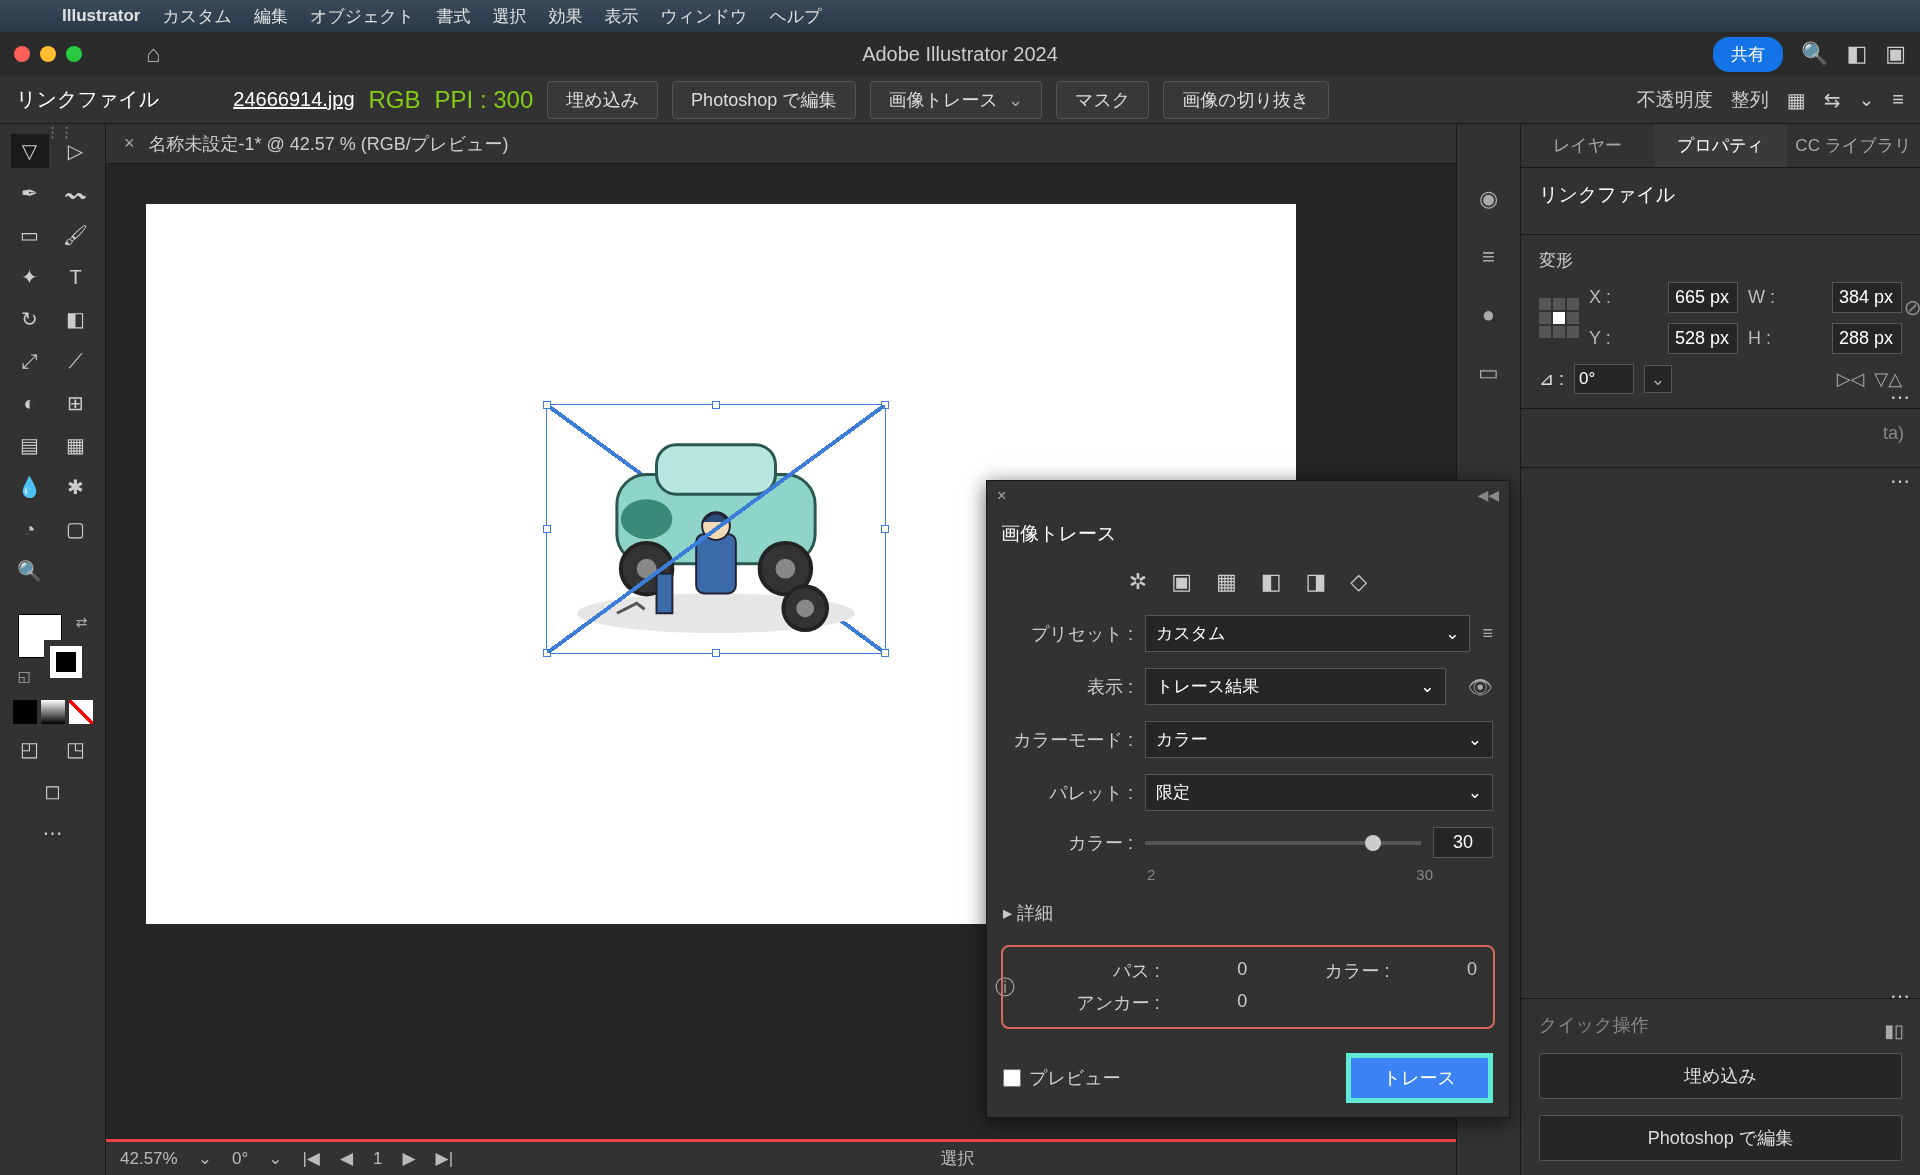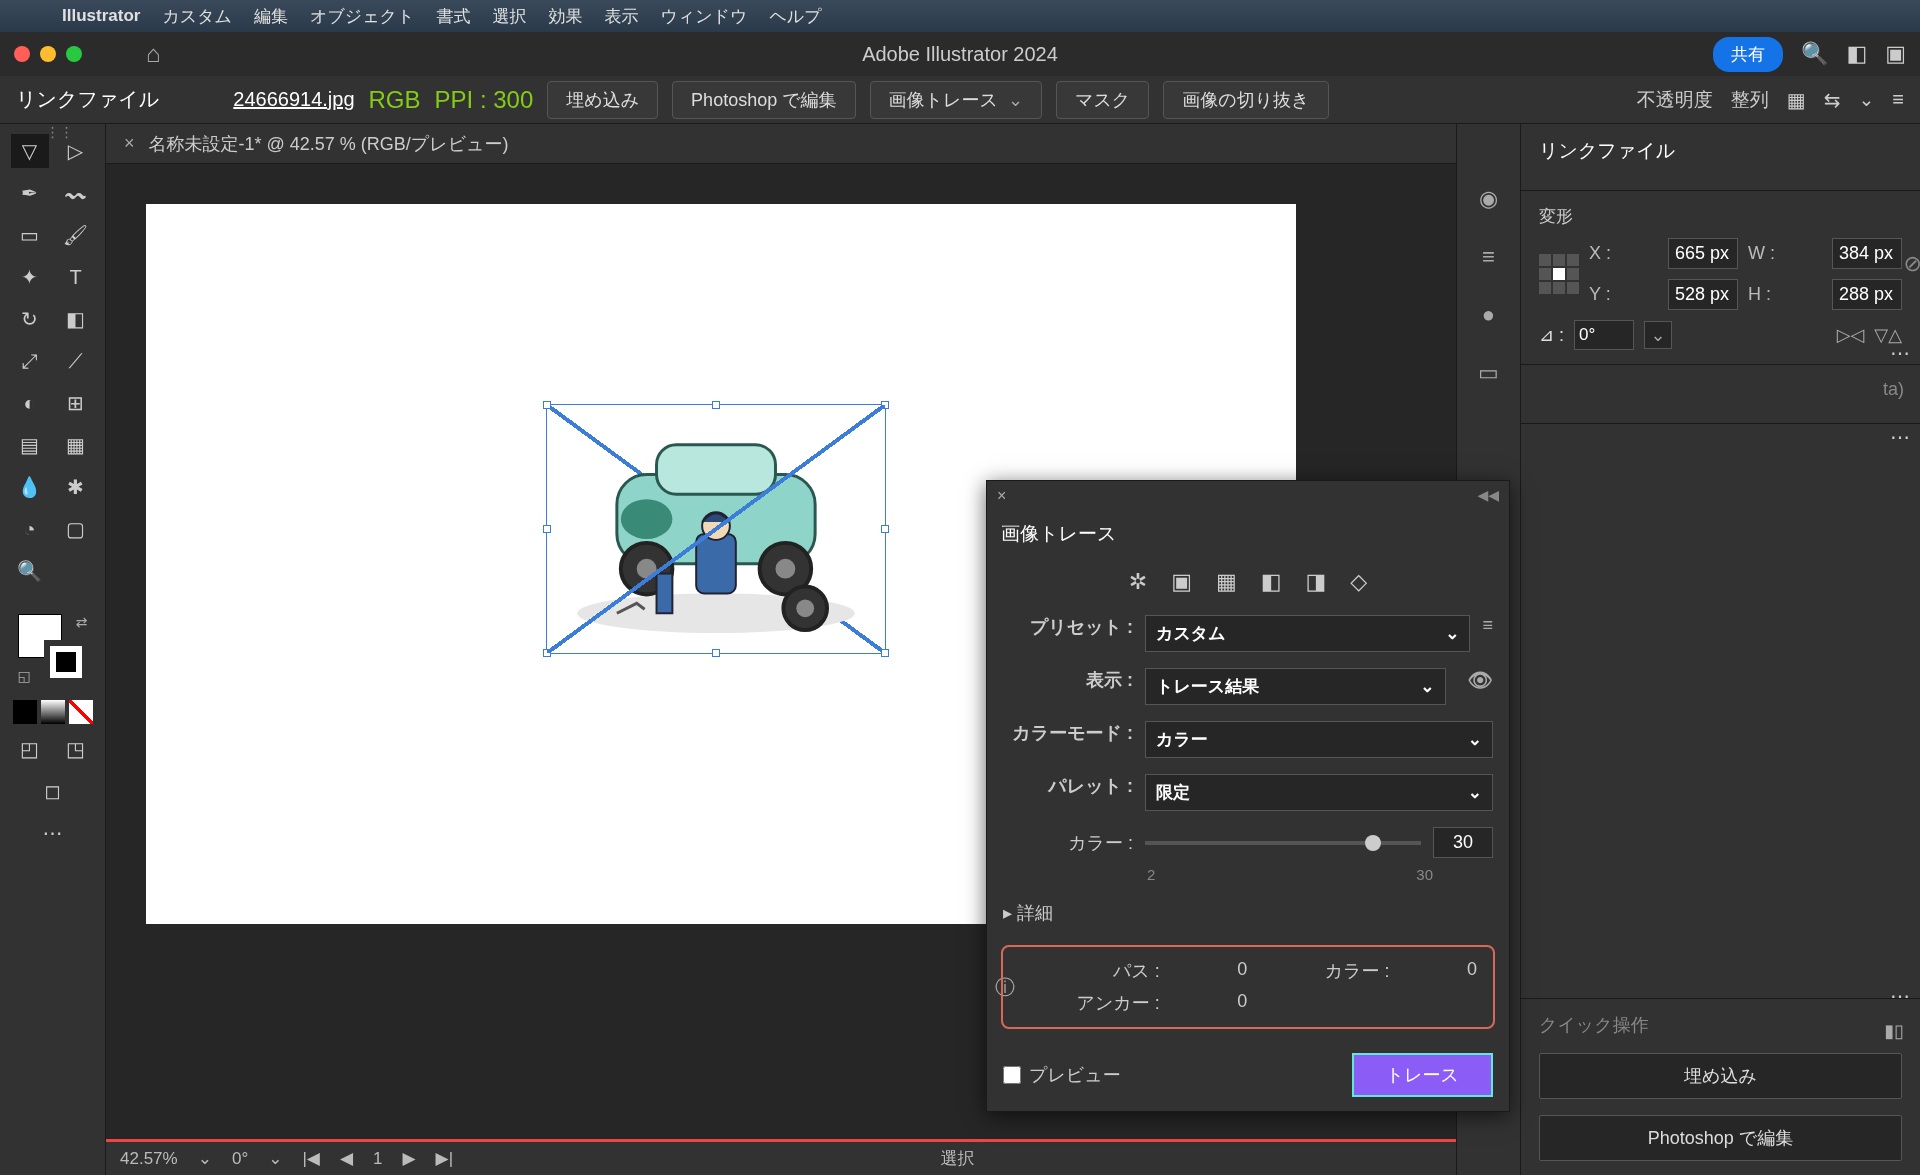--- a/index.html
+++ b/index.html
@@ -99,38 +99,38 @@
 .flip-icons { margin-left: auto; display: flex; gap: 10px; color: #aaa; }
 .more-dots { position: absolute; right: 10px; font-size: 20px; color: #ccc; }
 .quick-section { padding: 14px 18px; display: flex; flex-direction: column; gap: 16px; }
 .quick-btn { background: #262626; border: 1px solid #555; color: #ddd; padding: 10px; font-size: 18px; border-radius: 2px; }
 
 
 .trace-panel { position: absolute; right: 410px; top: 480px; width: 524px; background: #323232; border: 1px solid #1a1a1a; box-shadow: 0 4px 20px rgba(0,0,0,.6); font-size: 18px; z-index: 50; }
 .trace-panel .tp-head { height: 30px; display: flex; align-items: center; padding: 0 10px; color: #aaa; font-size: 16px; }
 .trace-panel .tp-tab { padding: 10px 14px; color: #fff; font-size: 19px; }
 .trace-panel .tp-icons { display: flex; justify-content: center; gap: 24px; padding: 12px; color: #ccc; font-size: 22px; }
-.trace-panel .tp-row { display: flex; align-items: flex-start; padding: 8px 16px; gap: 12px; font-weight: bold; }
+.trace-panel .tp-row { display: flex; align-items: center; padding: 8px 16px; gap: 12px; }
 .trace-panel .tp-row .lbl { width: 130px; text-align: right; color: #ccc; }
 .trace-panel .tp-row select, .trace-panel .tp-row .dd { flex: 1; background: #262626; border: 1px solid #555; color: #fff; padding: 6px 10px; font-size: 17px; display: flex; justify-content: space-between; align-items: center; }
 .trace-panel .eye { margin-left: 10px; color: #aaa; font-size: 20px; }
 .trace-panel .slider-row { display: flex; align-items: center; padding: 8px 16px; gap: 12px; }
 .trace-panel .slider-row .lbl { width: 130px; text-align: right; color: #ccc; }
 .trace-panel .slider { flex: 1; height: 4px; background: #555; position: relative; }
 .trace-panel .slider .thumb { position: absolute; right: 40px; top: -6px; width: 16px; height: 16px; border-radius: 50%; background: #ccc; }
 .trace-panel .slider-val { width: 60px; background: #262626; border: 1px solid #555; color: #fff; padding: 4px; text-align: center; }
 .trace-panel .slider-labels { display: flex; justify-content: space-between; padding: 0 76px 8px 160px; color: #888; font-size: 15px; }
 .trace-panel .detail-row { padding: 10px 16px; color: #ccc; }
 .trace-panel .detail-row::before { content: "▸ "; }
 .trace-panel .info-box { margin: 10px 14px; border: 2px solid #d9685a; border-radius: 8px; padding: 12px 16px; display: grid; grid-template-columns: auto auto auto auto; gap: 8px 20px; color: #ccc; position: relative; text-align: right; }
 .trace-panel .info-ico { position: absolute; left: -24px; top: 50%; transform: translateY(-50%); color: #aaa; font-size: 20px; }
 .trace-panel .footer { display: flex; align-items: center; justify-content: space-between; padding: 14px 16px; }
 .trace-panel .footer .chk { display: flex; align-items: center; gap: 8px; color: #ccc; }
 .trace-panel .footer .chk input { width: 18px; height: 18px; }
-.trace-panel .footer .tbtn { background: #8b5cf6; border: 2px solid #5eead4; color: #fff; padding: 8px 32px; font-size: 18px; }
+.trace-panel .footer .tbtn { background: #3b82f6; border: 5px solid #5eead4; color: #fff; padding: 8px 32px; font-size: 18px; }
 .tp-collapse { position: absolute; top: 6px; right: 10px; color: #888; font-size: 14px; }
 
 </style>
 </head>
 <body>
 
 <div class="mac-menubar">
   <span class="apple"></span>
   <span class="app-name">Illustrator</span>
   <span>カスタム</span>
@@ -309,20 +309,25 @@
     <div class="dock-ico">●</div>
     <div class="dock-ico">▭</div>
     <div style="height:360px"></div>
     <div class="dock-ico">🎨</div>
     <div class="dock-ico">⬤</div>
     <div class="dock-ico">▮</div>
     <div class="dock-ico">▯</div>
   </div>
 
   <div class="right-panels">
+    <div class="panel-tabs">
+      <div class="tab">レイヤー</div>
+      <div class="tab active">プロパティ</div>
+      <div class="tab">CC ライブラリ</div>
+    </div>
     <div class="panel-section">
       <h4>リンクファイル</h4>
     </div>
     <div class="panel-section" style="position:relative">
       <div class="sub">変形</div>
       <div class="pos-grid">
         <div class="ref-point" style="grid-row:1/3">
           <span></span>
             <span></span>
             <span></span>

